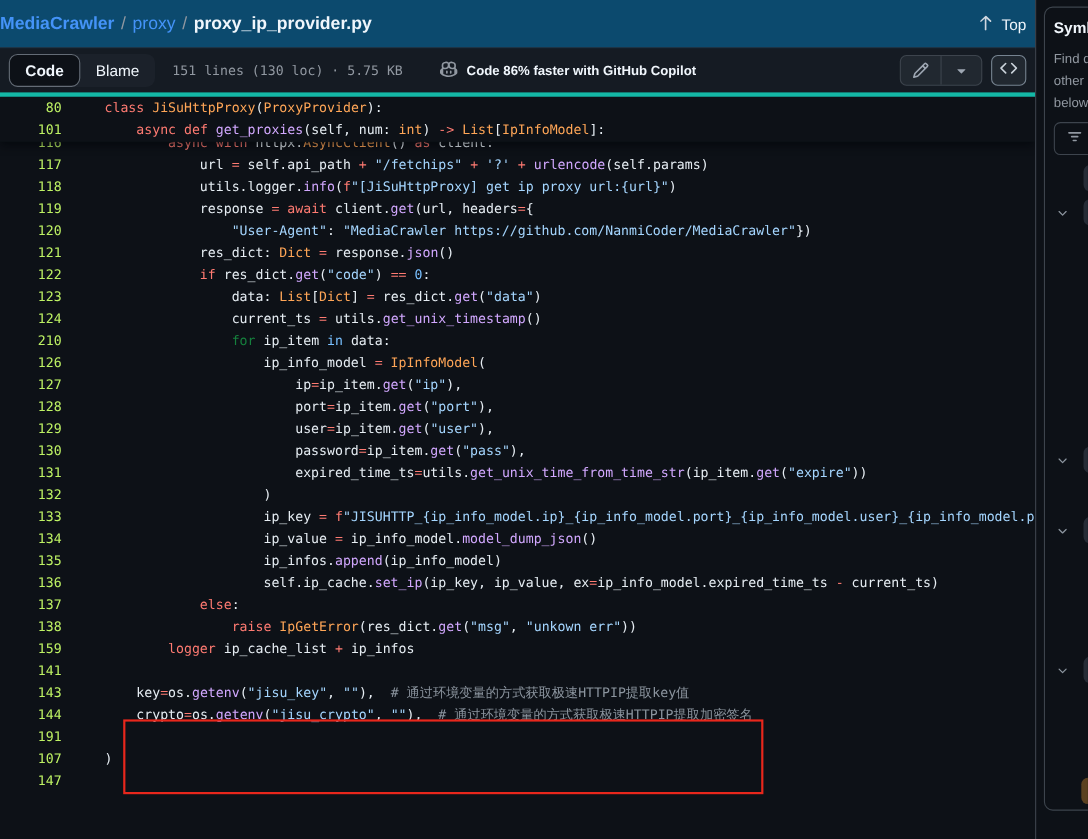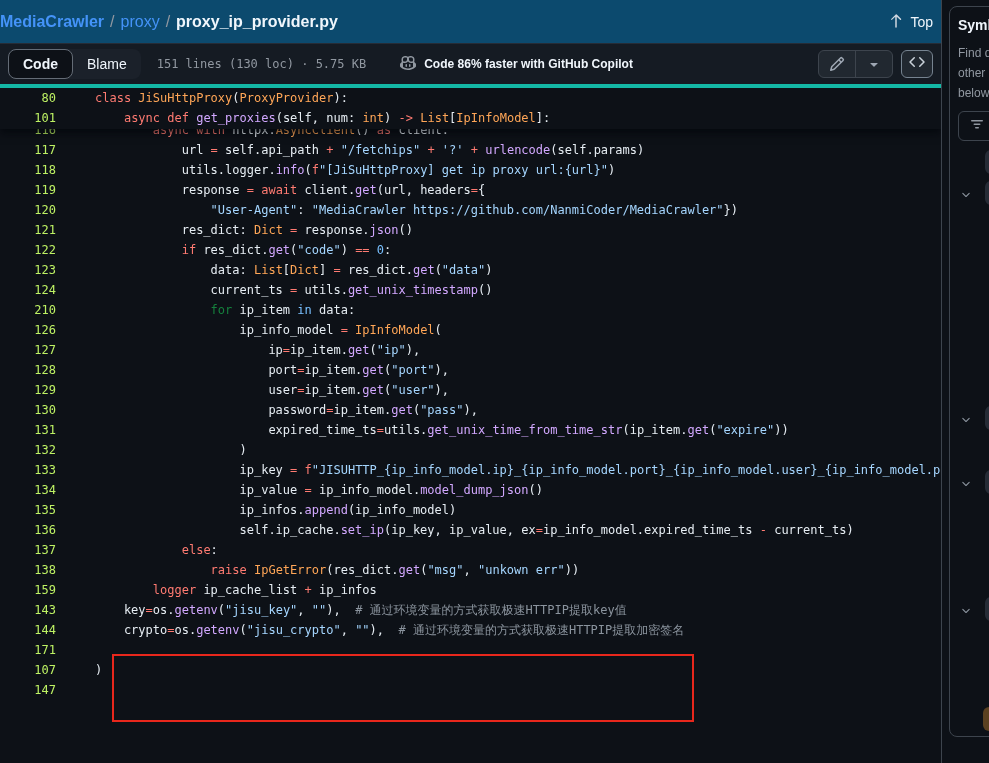--- a/index.html
+++ b/index.html
@@ -151,23 +151,24 @@
         <div class="code-row"><span class="ln">130</span><span class="gmark"></span><span class="cl"><span style="color: rgb(230, 237, 243);">                        password</span><span style="color: rgb(255, 123, 114);">=</span><span style="color: rgb(230, 237, 243);">ip_item.</span><span style="color: rgb(210, 168, 255);">get</span><span style="color: rgb(230, 237, 243);">(</span><span style="color: rgb(165, 214, 255);">"pass"</span><span style="color: rgb(230, 237, 243);">),</span></span></div>
         <div class="code-row"><span class="ln">131</span><span class="gmark"></span><span class="cl"><span style="color: rgb(230, 237, 243);">                        expired_time_ts</span><span style="color: rgb(255, 123, 114);">=</span><span style="color: rgb(230, 237, 243);">utils.</span><span style="color: rgb(210, 168, 255);">get_unix_time_from_time_str</span><span style="color: rgb(230, 237, 243);">(ip_item.</span><span style="color: rgb(210, 168, 255);">get</span><span style="color: rgb(230, 237, 243);">(</span><span style="color: rgb(165, 214, 255);">"expire"</span><span style="color: rgb(230, 237, 243);">))</span></span></div>
         <div class="code-row"><span class="ln">132</span><span class="gmark"></span><span class="cl"><span style="color: rgb(230, 237, 243);">                    )</span></span></div>
         <div class="code-row"><span class="ln">133</span><span class="gmark"></span><span class="cl"><span style="color: rgb(230, 237, 243);">                    ip_key </span><span style="color: rgb(255, 123, 114);">=</span><span style="color: rgb(230, 237, 243);"> </span><span style="color: rgb(255, 123, 114);">f</span><span style="color: rgb(165, 214, 255);">"JISUHTTP_{ip_info_model.ip}_{ip_info_model.port}_{ip_info_model.user}_{ip_info_model.password}"</span></span></div>
         <div class="code-row"><span class="ln">134</span><span class="gmark"></span><span class="cl"><span style="color: rgb(230, 237, 243);">                    ip_value </span><span style="color: rgb(255, 123, 114);">=</span><span style="color: rgb(230, 237, 243);"> ip_info_model.</span><span style="color: rgb(210, 168, 255);">model_dump_json</span><span style="color: rgb(230, 237, 243);">()</span></span></div>
         <div class="code-row"><span class="ln">135</span><span class="gmark"></span><span class="cl"><span style="color: rgb(230, 237, 243);">                    ip_infos.</span><span style="color: rgb(210, 168, 255);">append</span><span style="color: rgb(230, 237, 243);">(ip_info_model)</span></span></div>
         <div class="code-row"><span class="ln">136</span><span class="gmark"></span><span class="cl"><span style="color: rgb(230, 237, 243);">                    self.ip_cache.</span><span style="color: rgb(210, 168, 255);">set_ip</span><span style="color: rgb(230, 237, 243);">(ip_key, ip_value, ex</span><span style="color: rgb(255, 123, 114);">=</span><span style="color: rgb(230, 237, 243);">ip_info_model.expired_time_ts </span><span style="color: rgb(255, 123, 114);">-</span><span style="color: rgb(230, 237, 243);"> current_ts)</span></span></div>
         <div class="code-row"><span class="ln">137</span><span class="gmark"></span><span class="cl"><span style="color: rgb(230, 237, 243);">            </span><span style="color: rgb(255, 123, 114);">else</span><span style="color: rgb(230, 237, 243);">:</span></span></div>
         <div class="code-row"><span class="ln">138</span><span class="gmark"></span><span class="cl"><span style="color: rgb(230, 237, 243);">                </span><span style="color: rgb(255, 123, 114);">raise</span><span style="color: rgb(230, 237, 243);"> </span><span style="color: rgb(255, 166, 87);">IpGetError</span><span style="color: rgb(230, 237, 243);">(res_dict.</span><span style="color: rgb(210, 168, 255);">get</span><span style="color: rgb(230, 237, 243);">(</span><span style="color: rgb(165, 214, 255);">"msg"</span><span style="color: rgb(230, 237, 243);">, </span><span style="color: rgb(165, 214, 255);">"unkown err"</span><span style="color: rgb(230, 237, 243);">))</span></span></div>
         <div class="code-row"><span class="ln">159</span><span class="gmark"></span><span class="cl"><span style="color: rgb(230, 237, 243);">        </span><span style="color: rgb(255, 123, 114);">logger</span><span style="color: rgb(230, 237, 243);"> ip_cache_list </span><span style="color: rgb(255, 123, 114);">+</span><span style="color: rgb(230, 237, 243);"> ip_infos</span></span></div>
+        <div class="code-row"><span class="ln">141</span><span class="gmark"></span><span class="cl"></span></div>
         <div class="code-row"><span class="ln">143</span><span class="gmark"></span><span class="cl"><span style="color: rgb(230, 237, 243);">    key</span><span style="color: rgb(255, 123, 114);">=</span><span style="color: rgb(230, 237, 243);">os.</span><span style="color: rgb(210, 168, 255);">getenv</span><span style="color: rgb(230, 237, 243);">(</span><span style="color: rgb(165, 214, 255);">"jisu_key"</span><span style="color: rgb(230, 237, 243);">, </span><span style="color: rgb(165, 214, 255);">""</span><span style="color: rgb(230, 237, 243);">),  </span><span style="color: rgb(139, 148, 158);"># 通过环境变量的方式获取极速HTTPIP提取key值</span></span></div>
         <div class="code-row"><span class="ln">144</span><span class="gmark"></span><span class="cl"><span style="color: rgb(230, 237, 243);">    crypto</span><span style="color: rgb(255, 123, 114);">=</span><span style="color: rgb(230, 237, 243);">os.</span><span style="color: rgb(210, 168, 255);">getenv</span><span style="color: rgb(230, 237, 243);">(</span><span style="color: rgb(165, 214, 255);">"jisu_crypto"</span><span style="color: rgb(230, 237, 243);">, </span><span style="color: rgb(165, 214, 255);">""</span><span style="color: rgb(230, 237, 243);">),  </span><span style="color: rgb(139, 148, 158);"># 通过环境变量的方式获取极速HTTPIP提取加密签名</span></span></div>
-        <div class="code-row"><span class="ln">171</span><span class="gmark"></span></div>
+        <div class="code-row"><span class="ln">191</span><span class="gmark"></span></div>
         <div class="code-row"><span class="ln">107</span><span class="gmark"></span><span class="cl"><span style="color: rgb(230, 237, 243);">)</span></span></div>
         <div class="code-row"><span class="ln">147</span><span class="gmark"></span><span class="cl"></span></div>
       </div>
     <div class="sticky">
         <div class="code-row"><span class="ln">80</span><span class="gmark"></span><span class="cl"><span style="color: rgb(255, 123, 114);">class</span><span style="color: rgb(230, 237, 243);"> </span><span style="color: rgb(255, 166, 87);">JiSuHttpProxy</span><span style="color: rgb(230, 237, 243);">(</span><span style="color: rgb(255, 166, 87);">ProxyProvider</span><span style="color: rgb(230, 237, 243);">):</span></span></div>
         <div class="code-row"><span class="ln">101</span><span class="gmark"></span><span class="cl"><span style="color: rgb(230, 237, 243);">    </span><span style="color: rgb(255, 123, 114);">async</span><span style="color: rgb(230, 237, 243);"> </span><span style="color: rgb(255, 123, 114);">def</span><span style="color: rgb(230, 237, 243);"> </span><span style="color: rgb(210, 168, 255);">get_proxies</span><span style="color: rgb(230, 237, 243);">(self, num: </span><span style="color: rgb(255, 166, 87);">int</span><span style="color: rgb(230, 237, 243);">) </span><span style="color: rgb(255, 123, 114);">-&gt;</span><span style="color: rgb(230, 237, 243);"> </span><span style="color: rgb(255, 166, 87);">List</span><span style="color: rgb(230, 237, 243);">[</span><span style="color: rgb(255, 166, 87);">IpInfoModel</span><span style="color: rgb(230, 237, 243);">]:</span></span></div>
       </div>
     <div class="red-box"></div>
   </div>
 </div>

